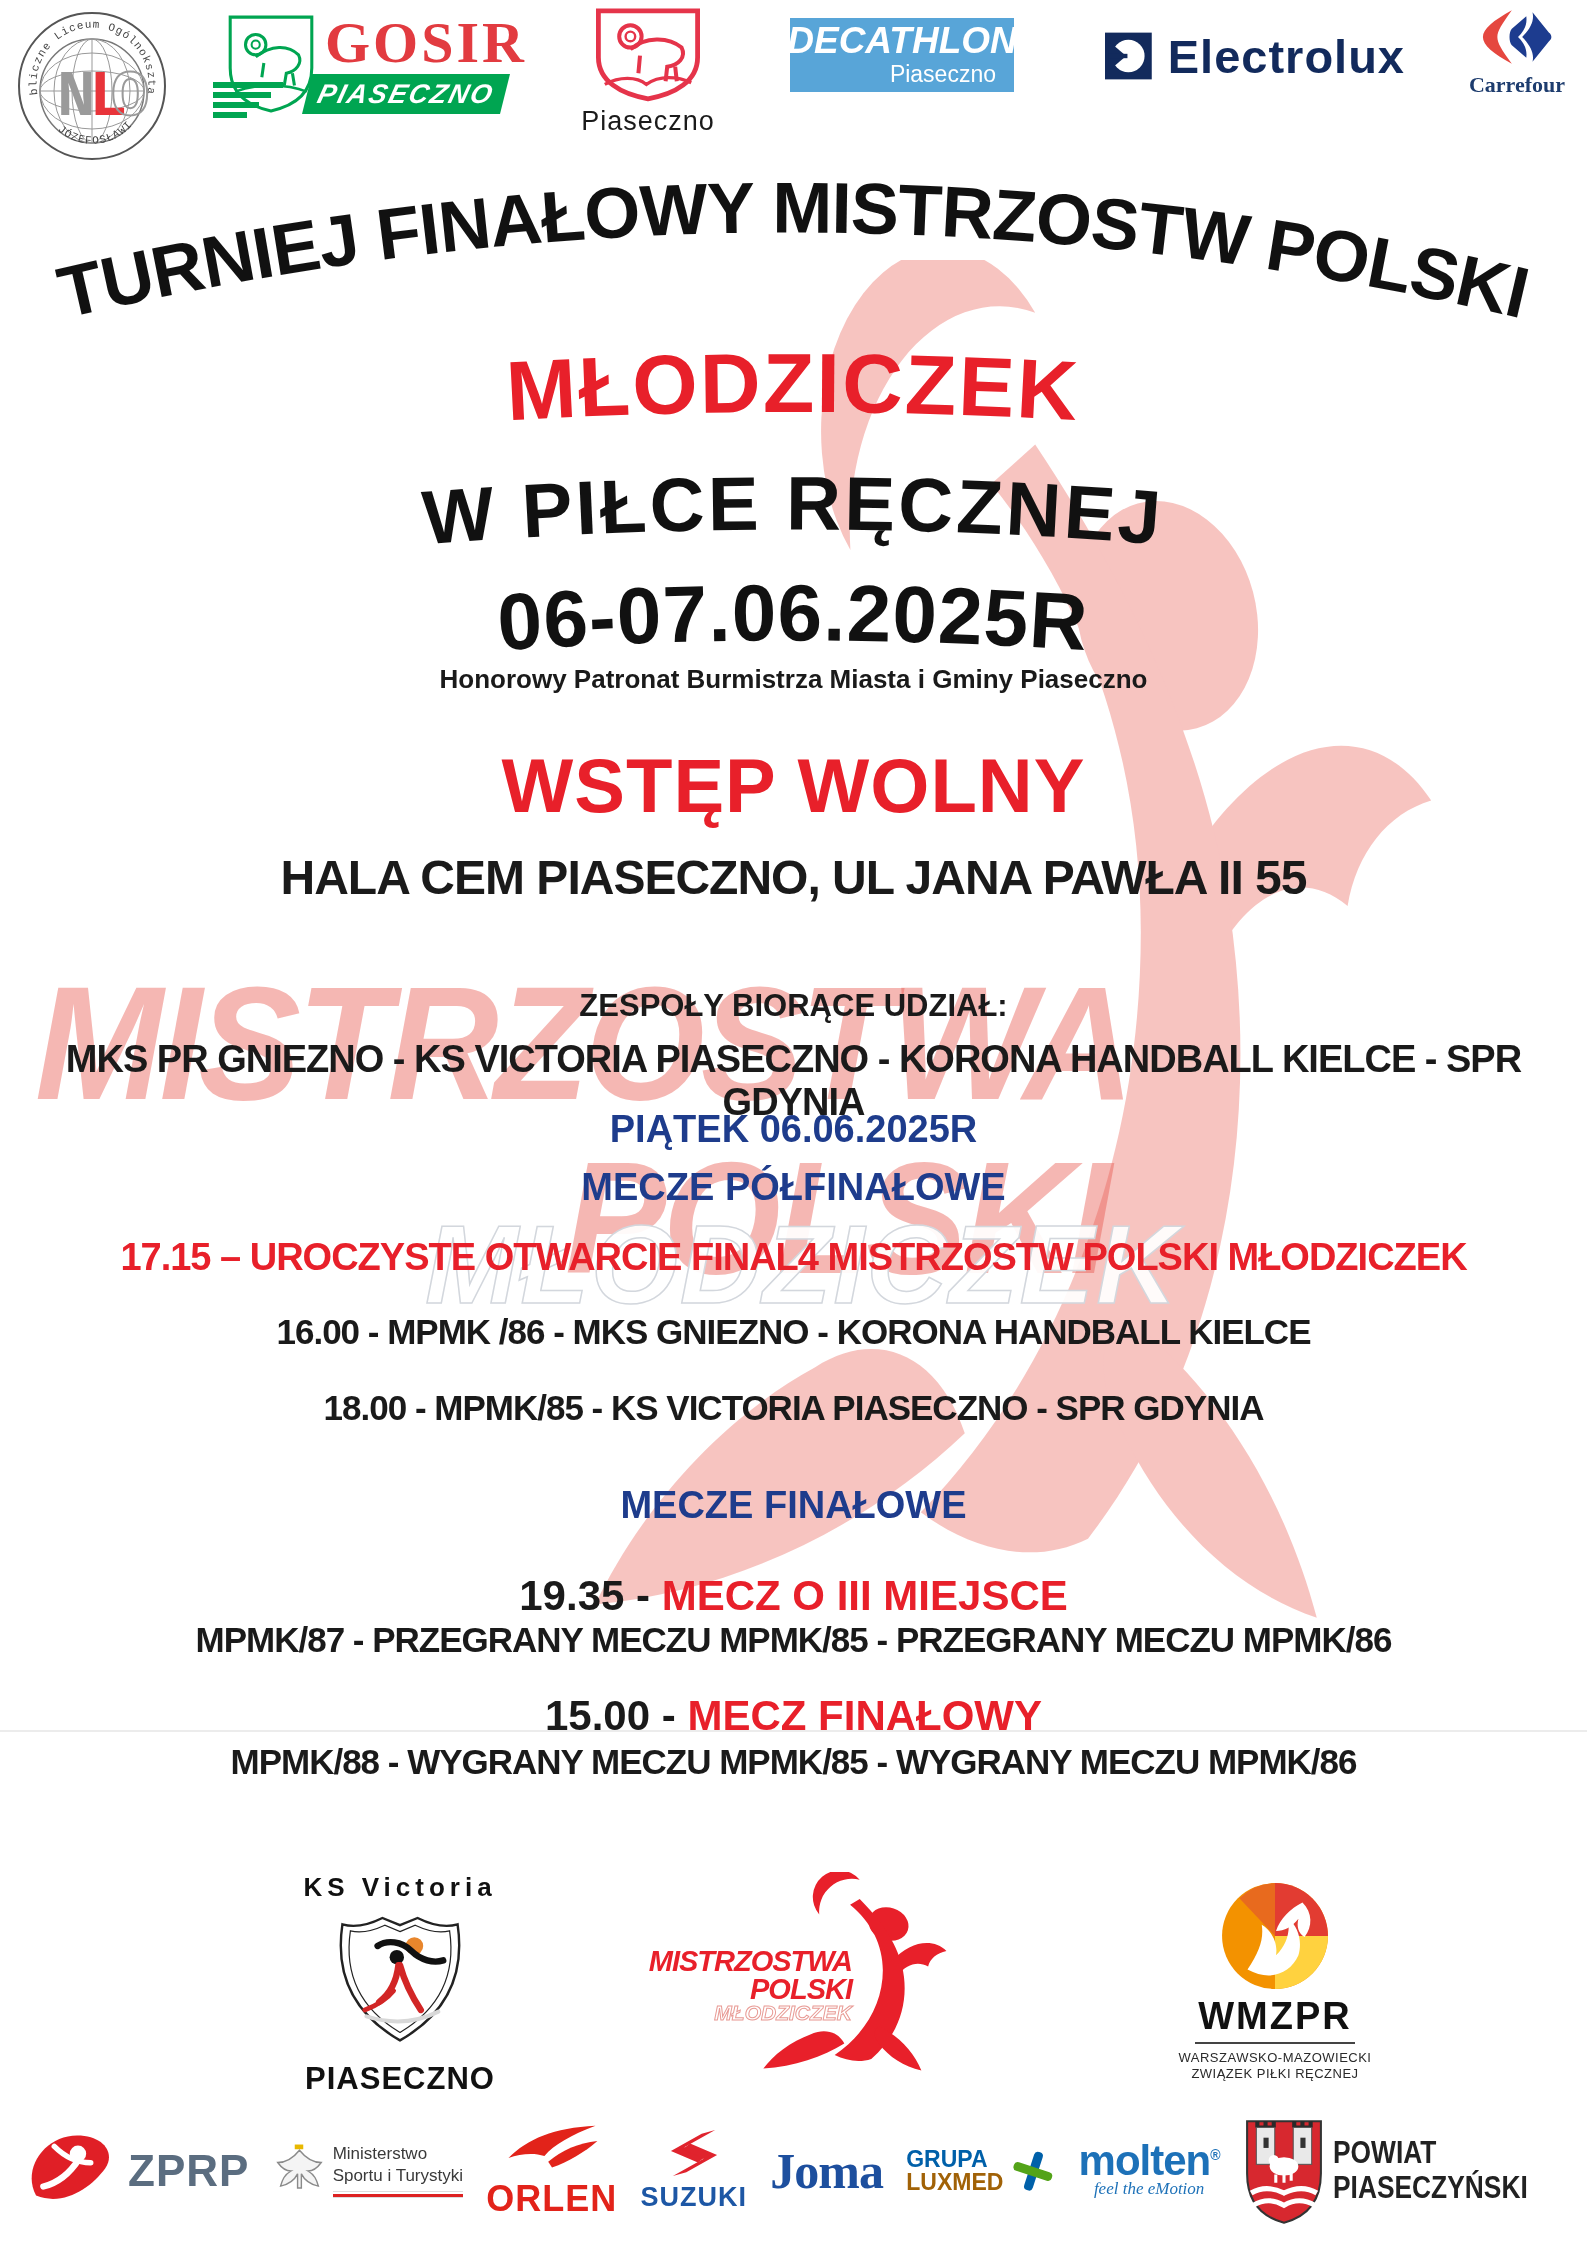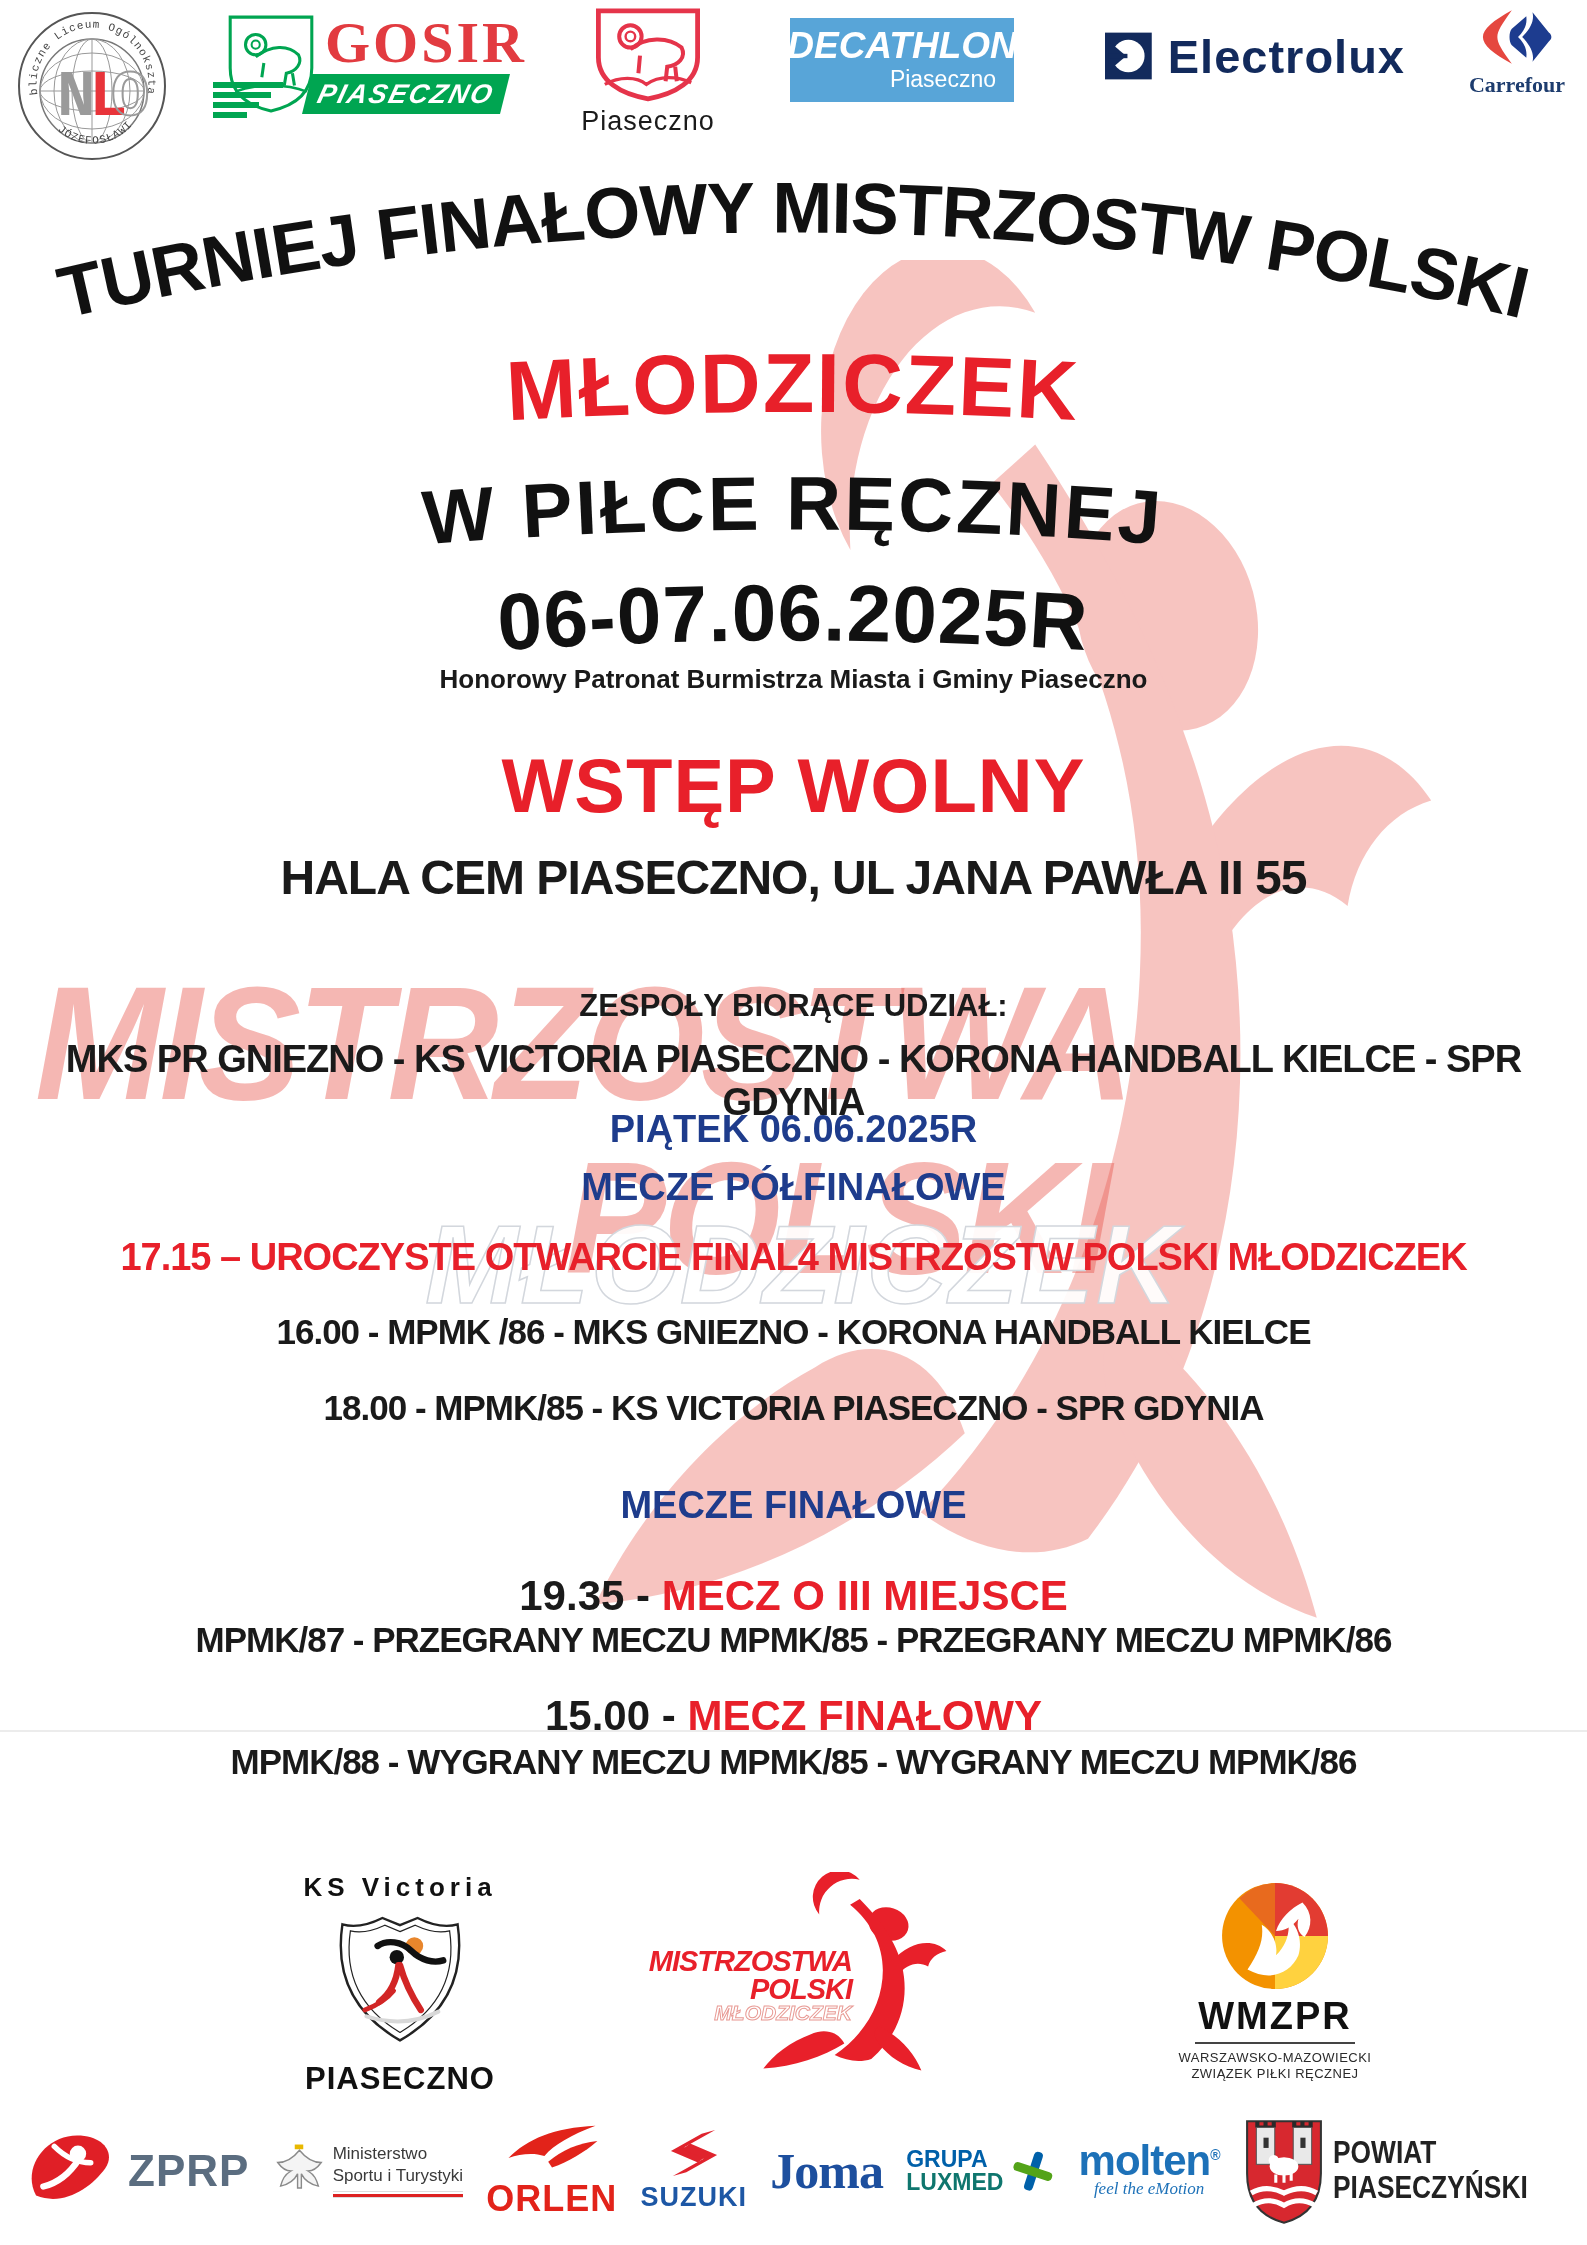--- a/index.html
+++ b/index.html
@@ -43,21 +43,21 @@
   .strip{position:absolute;left:25px;top:2108px;width:1537px;height:125px;display:flex;
          align-items:center;justify-content:space-between;}
   .sp{display:flex;align-items:center;gap:8px;}
   .zprp-name{font-size:44px;font-weight:800;color:#5b6d80;letter-spacing:1px;}
   .min-txt{font-size:17px;color:#3a3a3a;line-height:1.25;}
   .min-bar{height:5px;margin-top:5px;background:linear-gradient(#fff 0 50%,#d22 50% 100%);border:1px solid #ddd;border-left:none;border-right:none;}
   .orlen-name{font-size:36px;font-weight:800;color:#e2231a;letter-spacing:1px;}
   .suzuki-name{font-size:27px;font-weight:800;color:#1d57a5;letter-spacing:1px;}
   .joma-name{font-size:50px;font-weight:800;color:#1d4f9e;letter-spacing:-1px;font-family:"Liberation Serif",serif;}
   .lux-1{font-size:23px;font-weight:800;color:#0060a9;line-height:1;}
-  .lux-2{font-size:23px;font-weight:800;color:#0f766e;line-height:1;}
+  .lux-2{font-size:23px;font-weight:800;color:#a16207;line-height:1;}
   .molten-name{font-size:42px;font-weight:800;color:#1d71b8;line-height:.9;letter-spacing:-1px;}
   .molten-tag{font-size:17px;color:#1d71b8;font-style:italic;font-family:"Liberation Serif",serif;}
   .powiat-txt{font-size:31px;font-weight:800;color:#222;line-height:1.1;letter-spacing:0px;transform:scaleX(.85);transform-origin:left;}
 </style>
 </head>
 <body>
 
 <div id="poster">
 
   <svg width="0" height="0" style="position:absolute" aria-hidden="true">
@@ -122,21 +122,21 @@
     <svg width="118" height="96" viewBox="0 0 70 60">
       <path d="M 4 3 H 66 V 32 C 66 47 52 55 35 58 C 18 55 4 47 4 32 Z" fill="none" stroke="#e5344a" stroke-width="3"></path>
       <circle cx="24" cy="19" r="7" fill="none" stroke="#e5344a" stroke-width="2.5"></circle>
       <circle cx="24" cy="19" r="3" fill="none" stroke="#e5344a" stroke-width="1.5"></circle>
       <path d="M 24 27 C 33 19 48 19 56 26 C 59 32 54 37 47 38 L 46 47 M 52 38 L 53 47 M 30 31 L 29 42" fill="none" stroke="#e5344a" stroke-width="2.5"></path>
       <path d="M 8 49 C 17 44 28 44 34 49 C 42 43 54 44 62 48" fill="none" stroke="#e5344a" stroke-width="2"></path>
     </svg>
     <div class="crest-label">Piaseczno</div>
   </div>
 
-  <div class="abs deca-box" style="left:790px;top:18px;width:224px;height:84px;">
+  <div class="abs deca-box" style="left:790px;top:18px;width:224px;height:74px;">
     <div class="deca-name">DECATHLON</div>
     <div class="deca-sub">Piaseczno</div>
   </div>
 
   <div class="abs" style="left:1092px;top:16px;width:300px;height:80px;display:flex;align-items:center;gap:16px;padding-left:13px;">
     <svg width="78" height="78" viewBox="0 0 75 75">
       <rect x="0" y="0" width="75" height="75" fill="#122a5c"></rect>
       <circle cx="37.5" cy="37.5" r="26" fill="#fff"></circle>
       <path d="M 6 14 L 34 37.5 L 6 61 Z" fill="#122a5c"></path>
       <rect x="6" y="34" width="30" height="7" fill="#122a5c"></rect>

